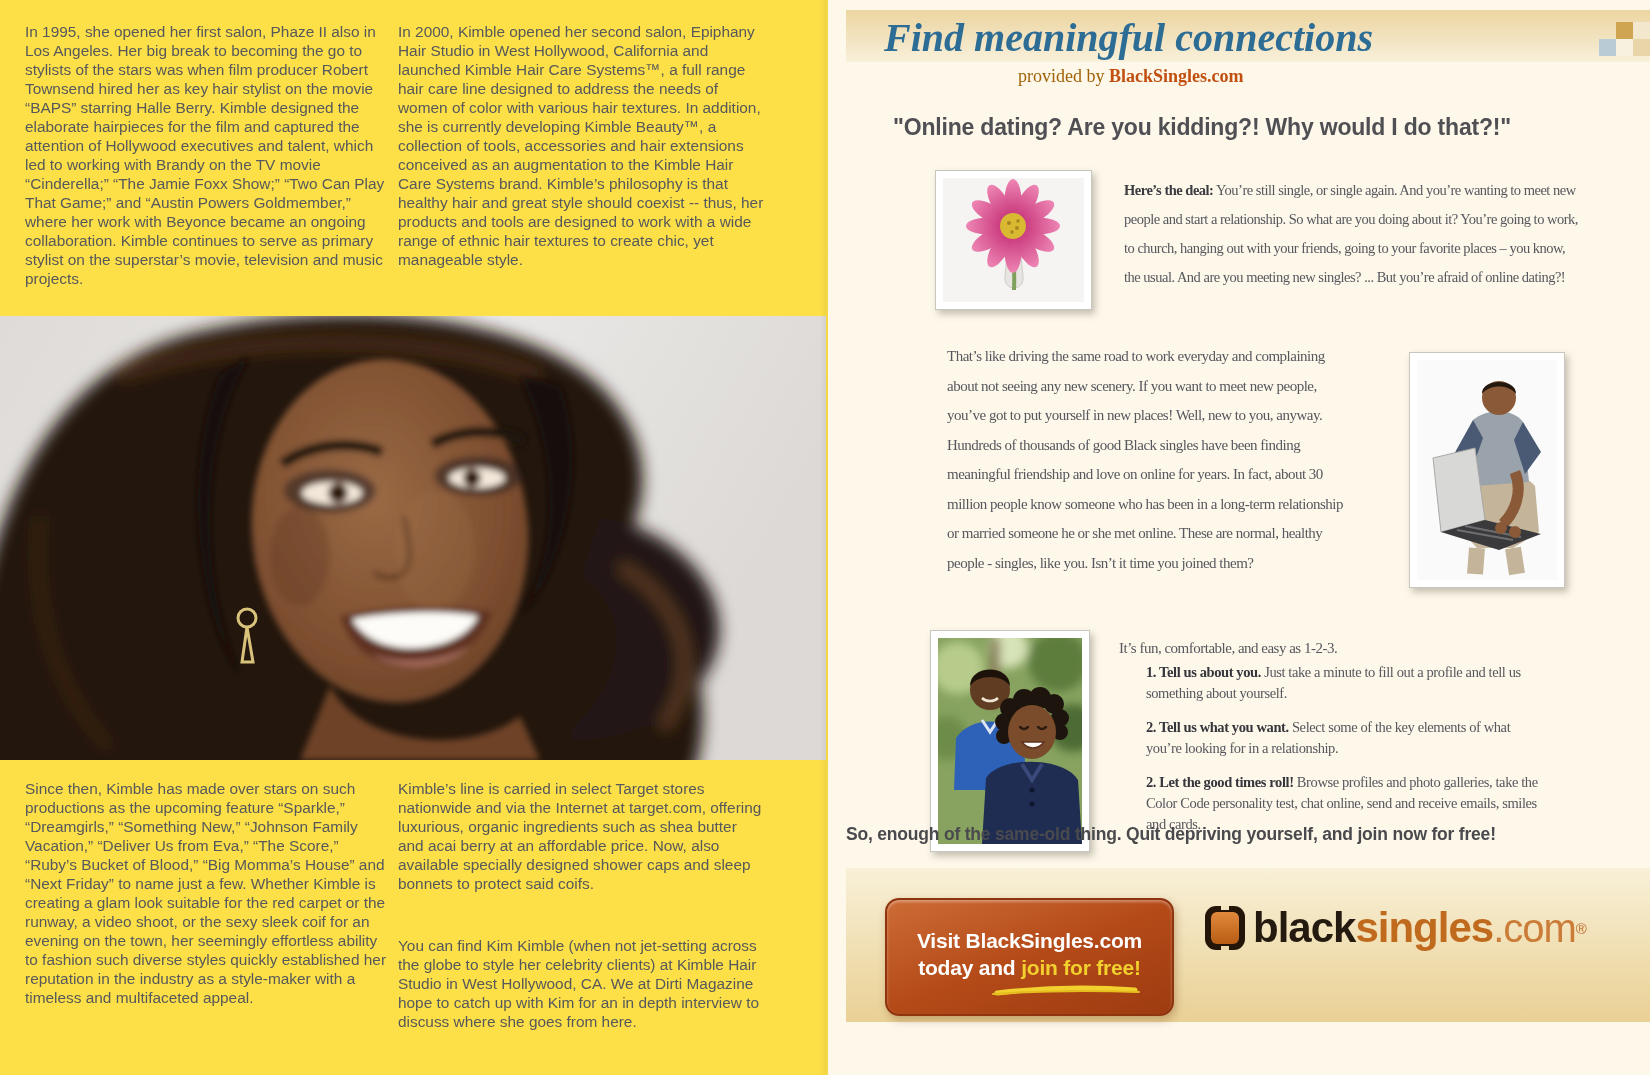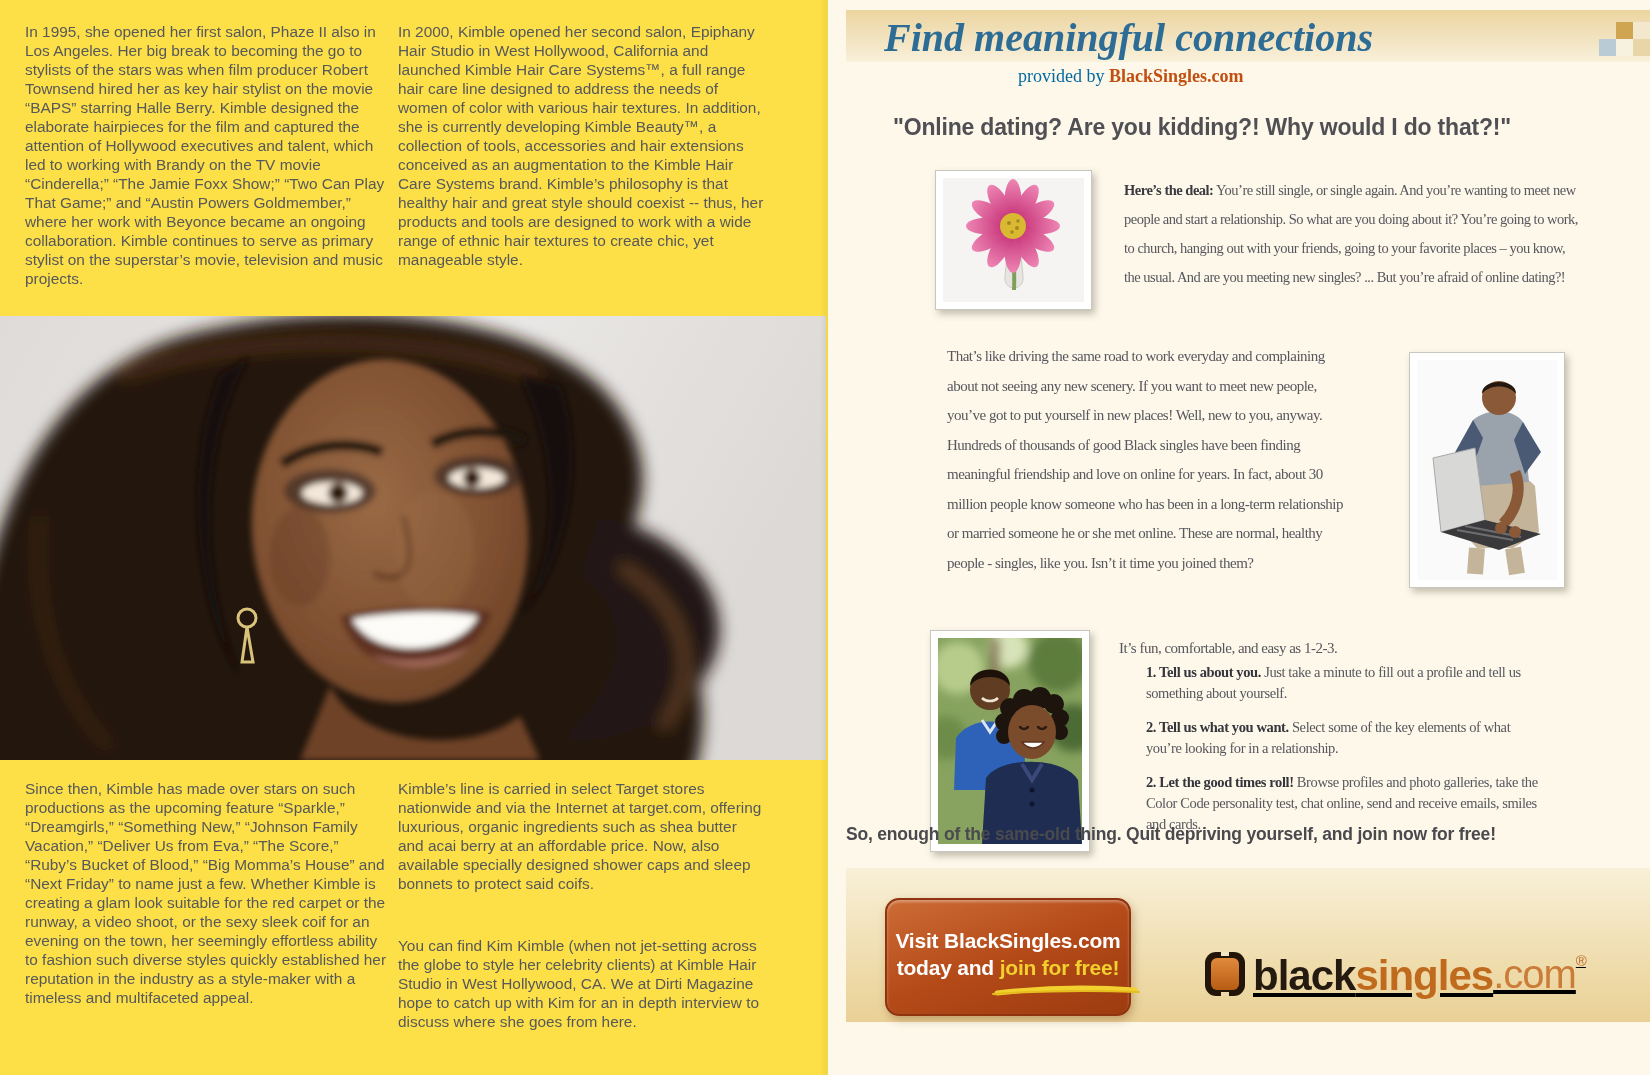--- a/index.html
+++ b/index.html
@@ -20,21 +20,21 @@
   .right-page{position:absolute;left:828px;top:0;width:822px;height:1075px;background:#fdf8ea;}
   .gutter{position:absolute;left:820px;top:0;width:10px;height:1075px;
           background:linear-gradient(90deg,rgba(0,0,0,0),rgba(0,0,0,.05) 60%,rgba(0,0,0,0));}
   .band{position:absolute;left:18px;width:804px;}
   .band.top{top:10px;height:52px;background:linear-gradient(180deg,#ecd5a0 0%,#f2e3c0 55%,#f9f1db 100%);}
   .band.bottom{top:868px;height:154px;background:linear-gradient(180deg,#f8f0d8 0%,#eedaa8 70%,#e9d096 100%);}
   .checker{position:absolute;width:17px;height:17px;}
   .ad-title{position:absolute;left:56px;top:14px;margin:0;font-family:"Liberation Serif",serif;
             font-style:italic;font-weight:bold;font-size:40px;color:#2d6c95;letter-spacing:0;}
   .provided{position:absolute;left:190px;top:66px;font-family:"Liberation Serif",serif;font-size:18px;}
-  .provided .pby{color:#0369a1;}
+  .provided .pby{color:#a16207;}
   .provided .brand{color:#c14f10;font-weight:bold;}
   .headline{position:absolute;left:18px;top:114px;width:712px;margin:0;text-align:center;
             font-size:23px;font-weight:bold;color:#4f4f54;letter-spacing:-.2px;}
   .photo-frame{position:absolute;margin:0;background:#ffffff;padding:7px;border:1px solid #c9c6c0;
                box-shadow:3px 4px 7px rgba(90,80,60,.35);}
   .photo-frame svg{display:block;}
   .flower-frame{left:107px;top:170px;}
   .man-frame{left:581px;top:352px;}
   .couple-frame{left:102px;top:630px;}
   .serifp{position:absolute;margin:12px;font-family:"Liberation Serif",serif;color:#57575e;
@@ -43,30 +43,30 @@
   .deal b{color:#3a3a40;}
   .adbody{left:107px;top:330px;width:398px;font-size:15px;line-height:29.5px;}
   .easy{left:279px;top:628px;font-size:15px;}
   .steps{position:absolute;left:318px;top:662px;width:392px;font-family:"Liberation Serif",serif;
          font-size:14.5px;line-height:21px;color:#57575e;letter-spacing:-.4px;}
   .step{margin:0 0 13px 0;}
   .step b{color:#35353c;}
   .cta{position:absolute;left:18px;top:824px;width:712px;margin:0;text-align:left;
        font-size:17.5px;font-weight:bold;color:#4a4a4e;letter-spacing:-.2px;}
   
-  .join-button{position:absolute;left:57px;top:898px;width:246px;height:118px;border-radius:14px;
+  .join-button{position:absolute;left:57px;top:898px;width:289px;height:118px;border-radius:14px;
                background:linear-gradient(160deg,#cd6c36 0%,#b44a18 50%,#9d3b10 100%);
                border:2px solid #8e3510;box-sizing:border-box;text-align:center;cursor:pointer;
                box-shadow:inset 0 2px 3px rgba(255,255,255,.35),2px 4px 8px rgba(120,70,20,.35);}
   .jb-line{font-size:21px;line-height:27px;font-weight:bold;color:#ffffff;letter-spacing:-.2px;}
   .jb-line1{margin-top:27px;}
   .jb-hl{color:#f2d02e;}
   .jb-swoosh{position:absolute;left:104px;bottom:16px;}
   
-  .bs-logo{position:absolute;left:377px;top:952px;height:56px;display:flex;text-decoration:underline;}
+  .bs-logo{position:absolute;left:377px;top:900px;height:56px;display:flex;align-items:center;}
   .logo-icon{width:40px;height:44px;border-radius:11px;background:#241509;position:relative;
              display:inline-block;margin-right:8px;}
   .logo-icon::before{content:"";position:absolute;inset:6px;border-radius:6px;
              background:linear-gradient(180deg,#e08a3c,#b85c14);}
   .logo-icon::after{content:"";position:absolute;left:16px;top:0;width:8px;height:4px;
              background:#f3e5c2;box-shadow:0 40px 0 #ecd9ab;}
   .lg{font-family:"Liberation Sans",sans-serif;letter-spacing:-1px;}
   .lg-black{font-size:42px;font-weight:bold;color:#241a10;}
   .lg-singles{font-size:42px;font-weight:bold;color:#c06a1d;}
   .lg-com{font-size:40px;font-weight:normal;color:#ca7c38;}

